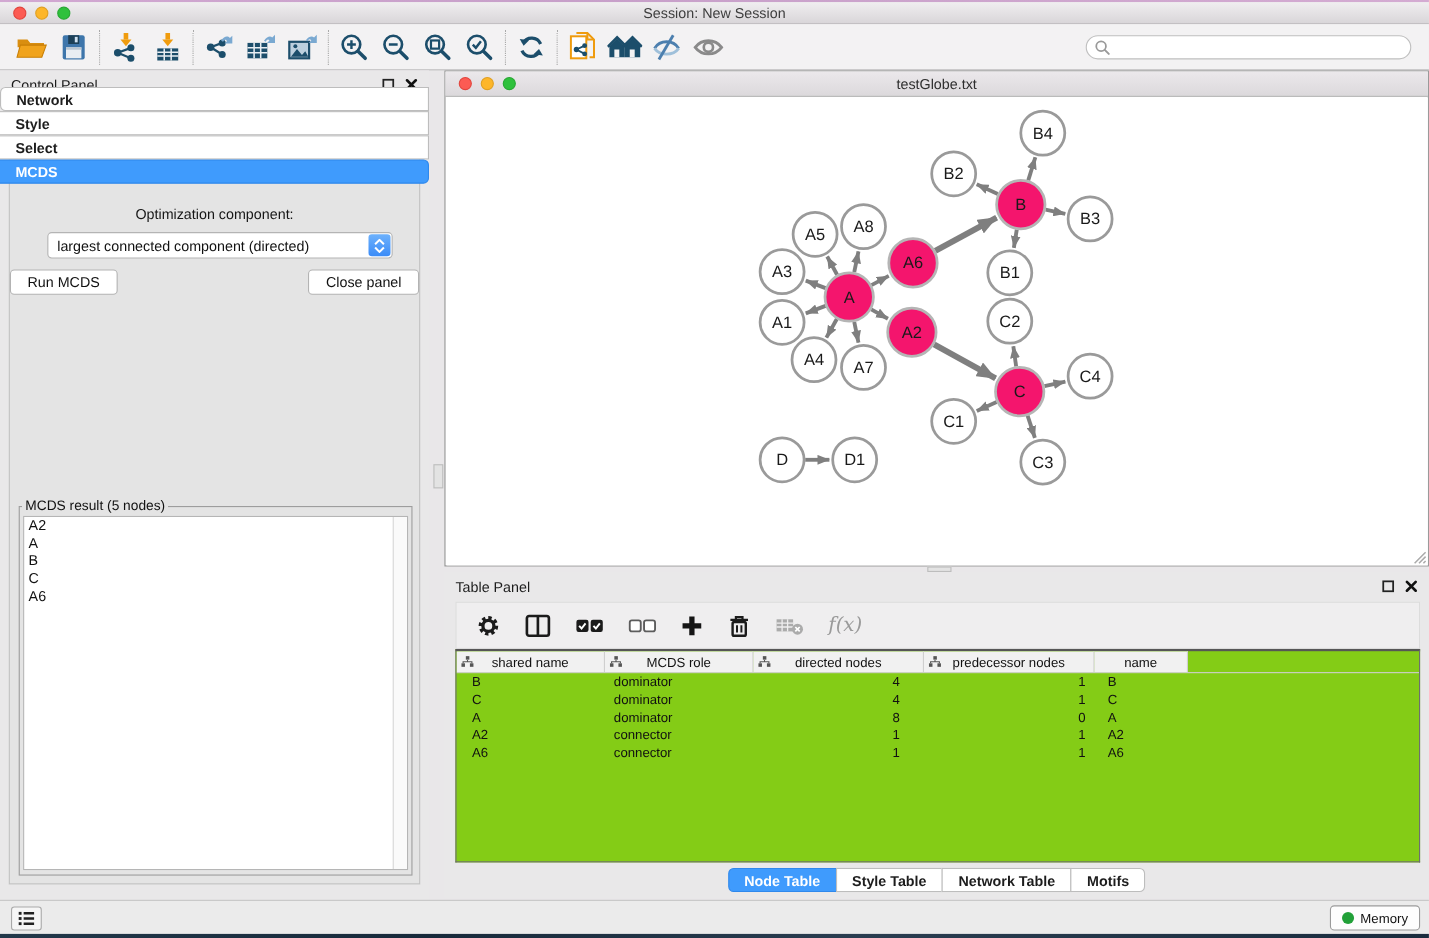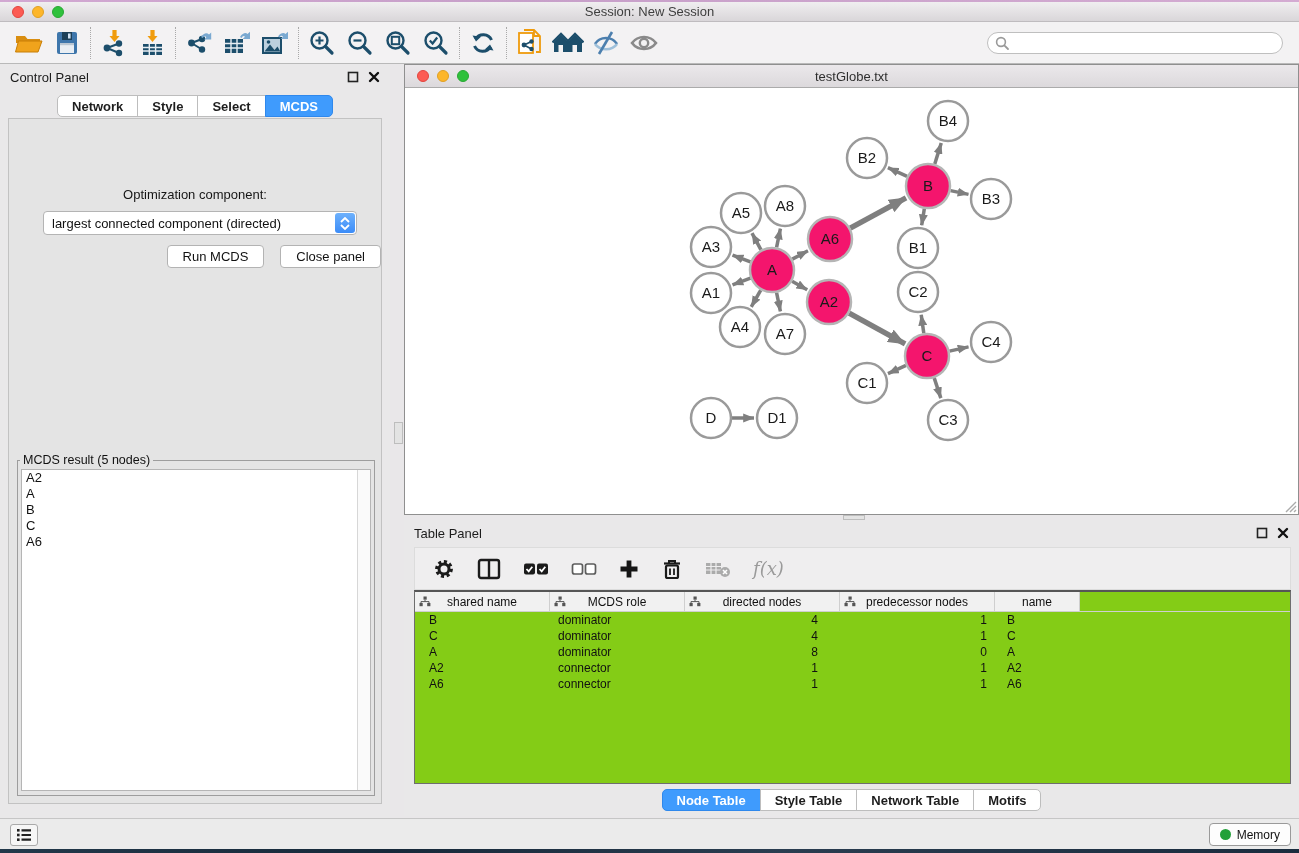--- a/index.html
+++ b/index.html
@@ -29,36 +29,36 @@
   .tb-sep { width:0; border-left:1px dotted #a9a9a9; height:32px; margin:0 4px; }
   .search-wrap { margin-left:auto; margin-right:6px; width:296px; height:22px; background:#fff;
                  border:1px solid #bfbfbf; border-radius:11px; display:flex; align-items:center; padding-left:6px; }
   .search-wrap input { border:none; outline:none; flex:1; height:18px; font-size:12px; background:transparent; }
 
   
   .control-panel { position:absolute; left:0; top:64px; width:390px; height:754px; background:#e9e8e9; }
   .panel-header { height:26px; display:flex; align-items:center; padding:0 10px; }
   .panel-header .ph-title { font-size:13px; color:#1c1c1c; }
   .ph-icons { margin-left:auto; display:flex; gap:9px; align-items:center; }
-  .cp-tabs { position:absolute; left:0; top:31px; width:100%; display:flex; justify-content:center; z-index:3; }
+  .cp-tabs { position:absolute; left:0; top:15px; width:100%; display:flex; justify-content:center; z-index:3;flex-direction:column; }
   .seg-btn { height:22px; padding:0 14px; background:#fff; border:1px solid #bdbdbd; margin-left:-1px;
              font-size:13px; font-weight:600; color:#1d1d1d; display:flex; align-items:center; cursor:default; }
   .seg-btn:first-child { border-radius:5px 0 0 5px; margin-left:0; }
   .seg-btn:last-child { border-radius:0 5px 5px 0; }
   .seg-btn.selected { background:#3f9bfd; border-color:#2f88ec; color:#fff; }
   .cp-content { position:absolute; left:8px; top:54px; width:374px; height:686px;
                 background:#e4e4e4; border:1px solid #c2c2c2; }
   .opt-label { position:absolute; left:0; top:68px; width:100%; text-align:center; font-size:13px; color:#161616; }
   .dropdown { position:absolute; left:34px; top:92px; width:314px; height:24px; background:#fff;
               border:1px solid #b4b4b4; border-radius:4px; display:flex; align-items:center; cursor:default; }
   .dropdown .dd-text { flex:1; font-size:13px; color:#111; padding-left:8px; white-space:nowrap; }
   .dd-stepper { width:20px; height:20px; margin-right:1px; border-radius:3px;
                 background:linear-gradient(#6db1fc,#3b8cf8); display:flex; flex-direction:column;
                 align-items:center; justify-content:center; gap:1px; }
-  .btn-row { position:absolute; left:0; top:126px; width:100%; display:flex; justify-content:flex-end; gap:16px; }
+  .btn-row { position:absolute; left:0; top:126px; width:100%; display:flex; justify-content:space-between; gap:16px; }
   .mac-btn { height:23px; padding:0 15px; background:#fff; border:1px solid #b3b3b3; border-radius:4px;
              font-size:13px; color:#111; display:flex; align-items:center; cursor:default; }
   .mcds-fieldset { position:absolute; left:8px; top:334px; width:358px; height:343px;
                    border:1px solid #9d9d9d; background:transparent; }
   .mcds-fieldset legend { font-size:12.5px; color:#111; padding:0 3px; margin-left:2px; }
   .mcds-list { position:absolute; left:3px; top:2px; right:3px; bottom:4px; background:#fff;
                border:1px solid #b5b5b5; overflow:hidden; }
   .mcds-scroll { position:absolute; right:0; top:0; bottom:0; width:13px; background:#fafafa; border-left:1px solid #d7d7d7; }
   .mcds-item { font-size:13px; color:#111; line-height:16px; padding-left:4px; }
 

